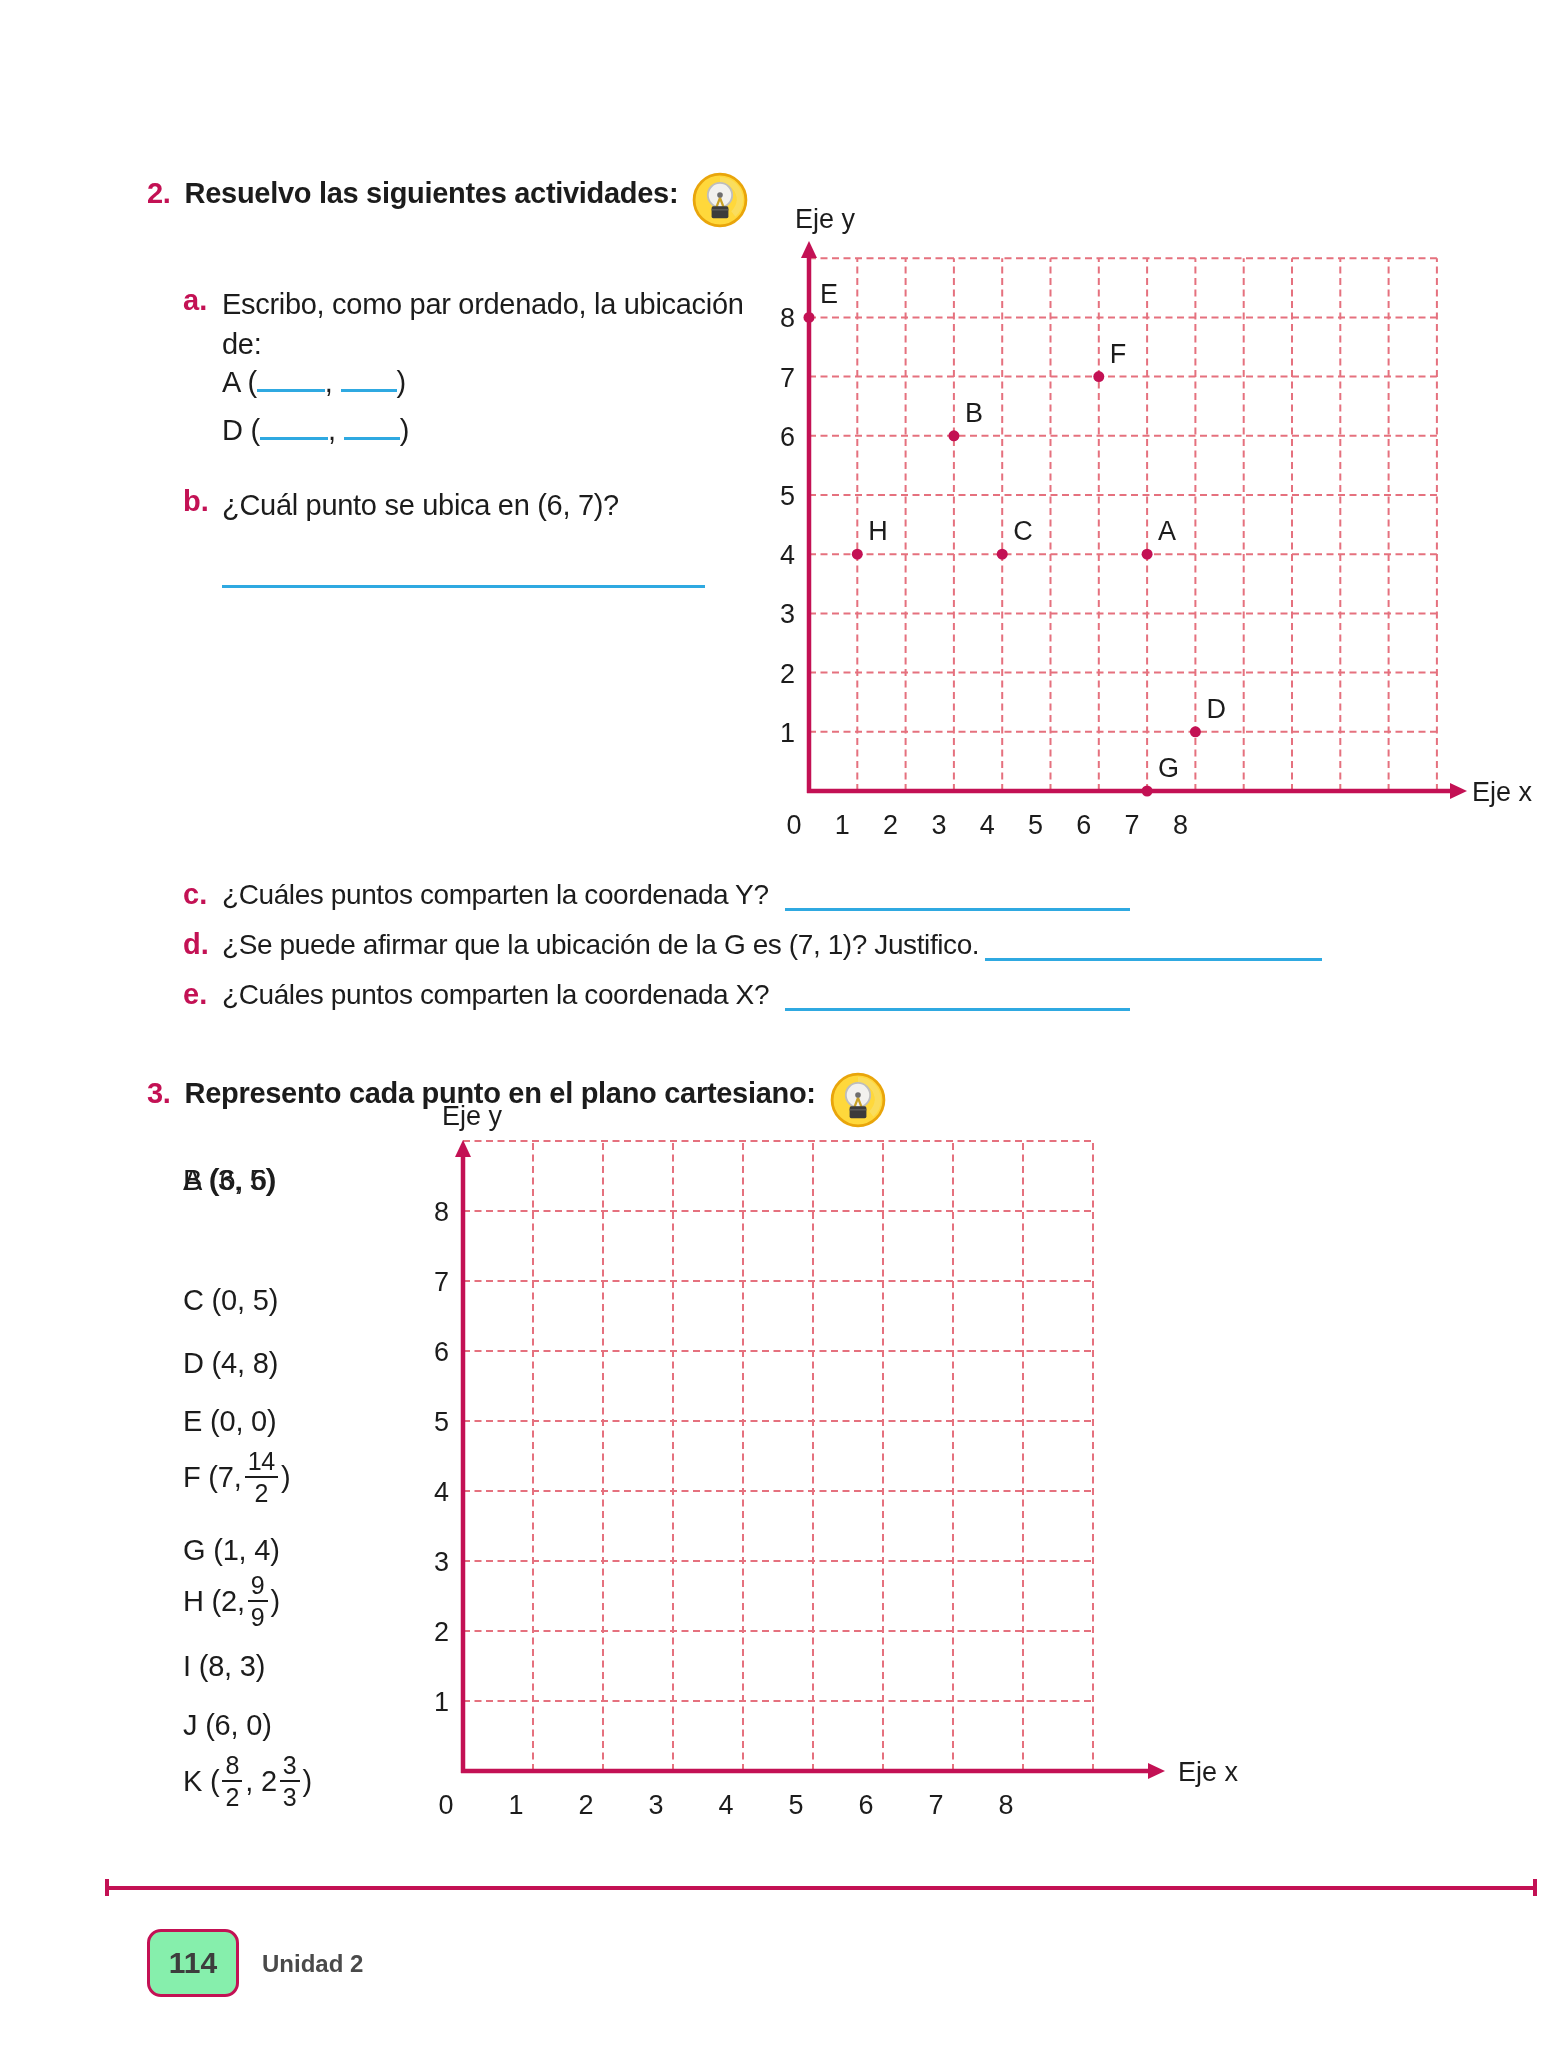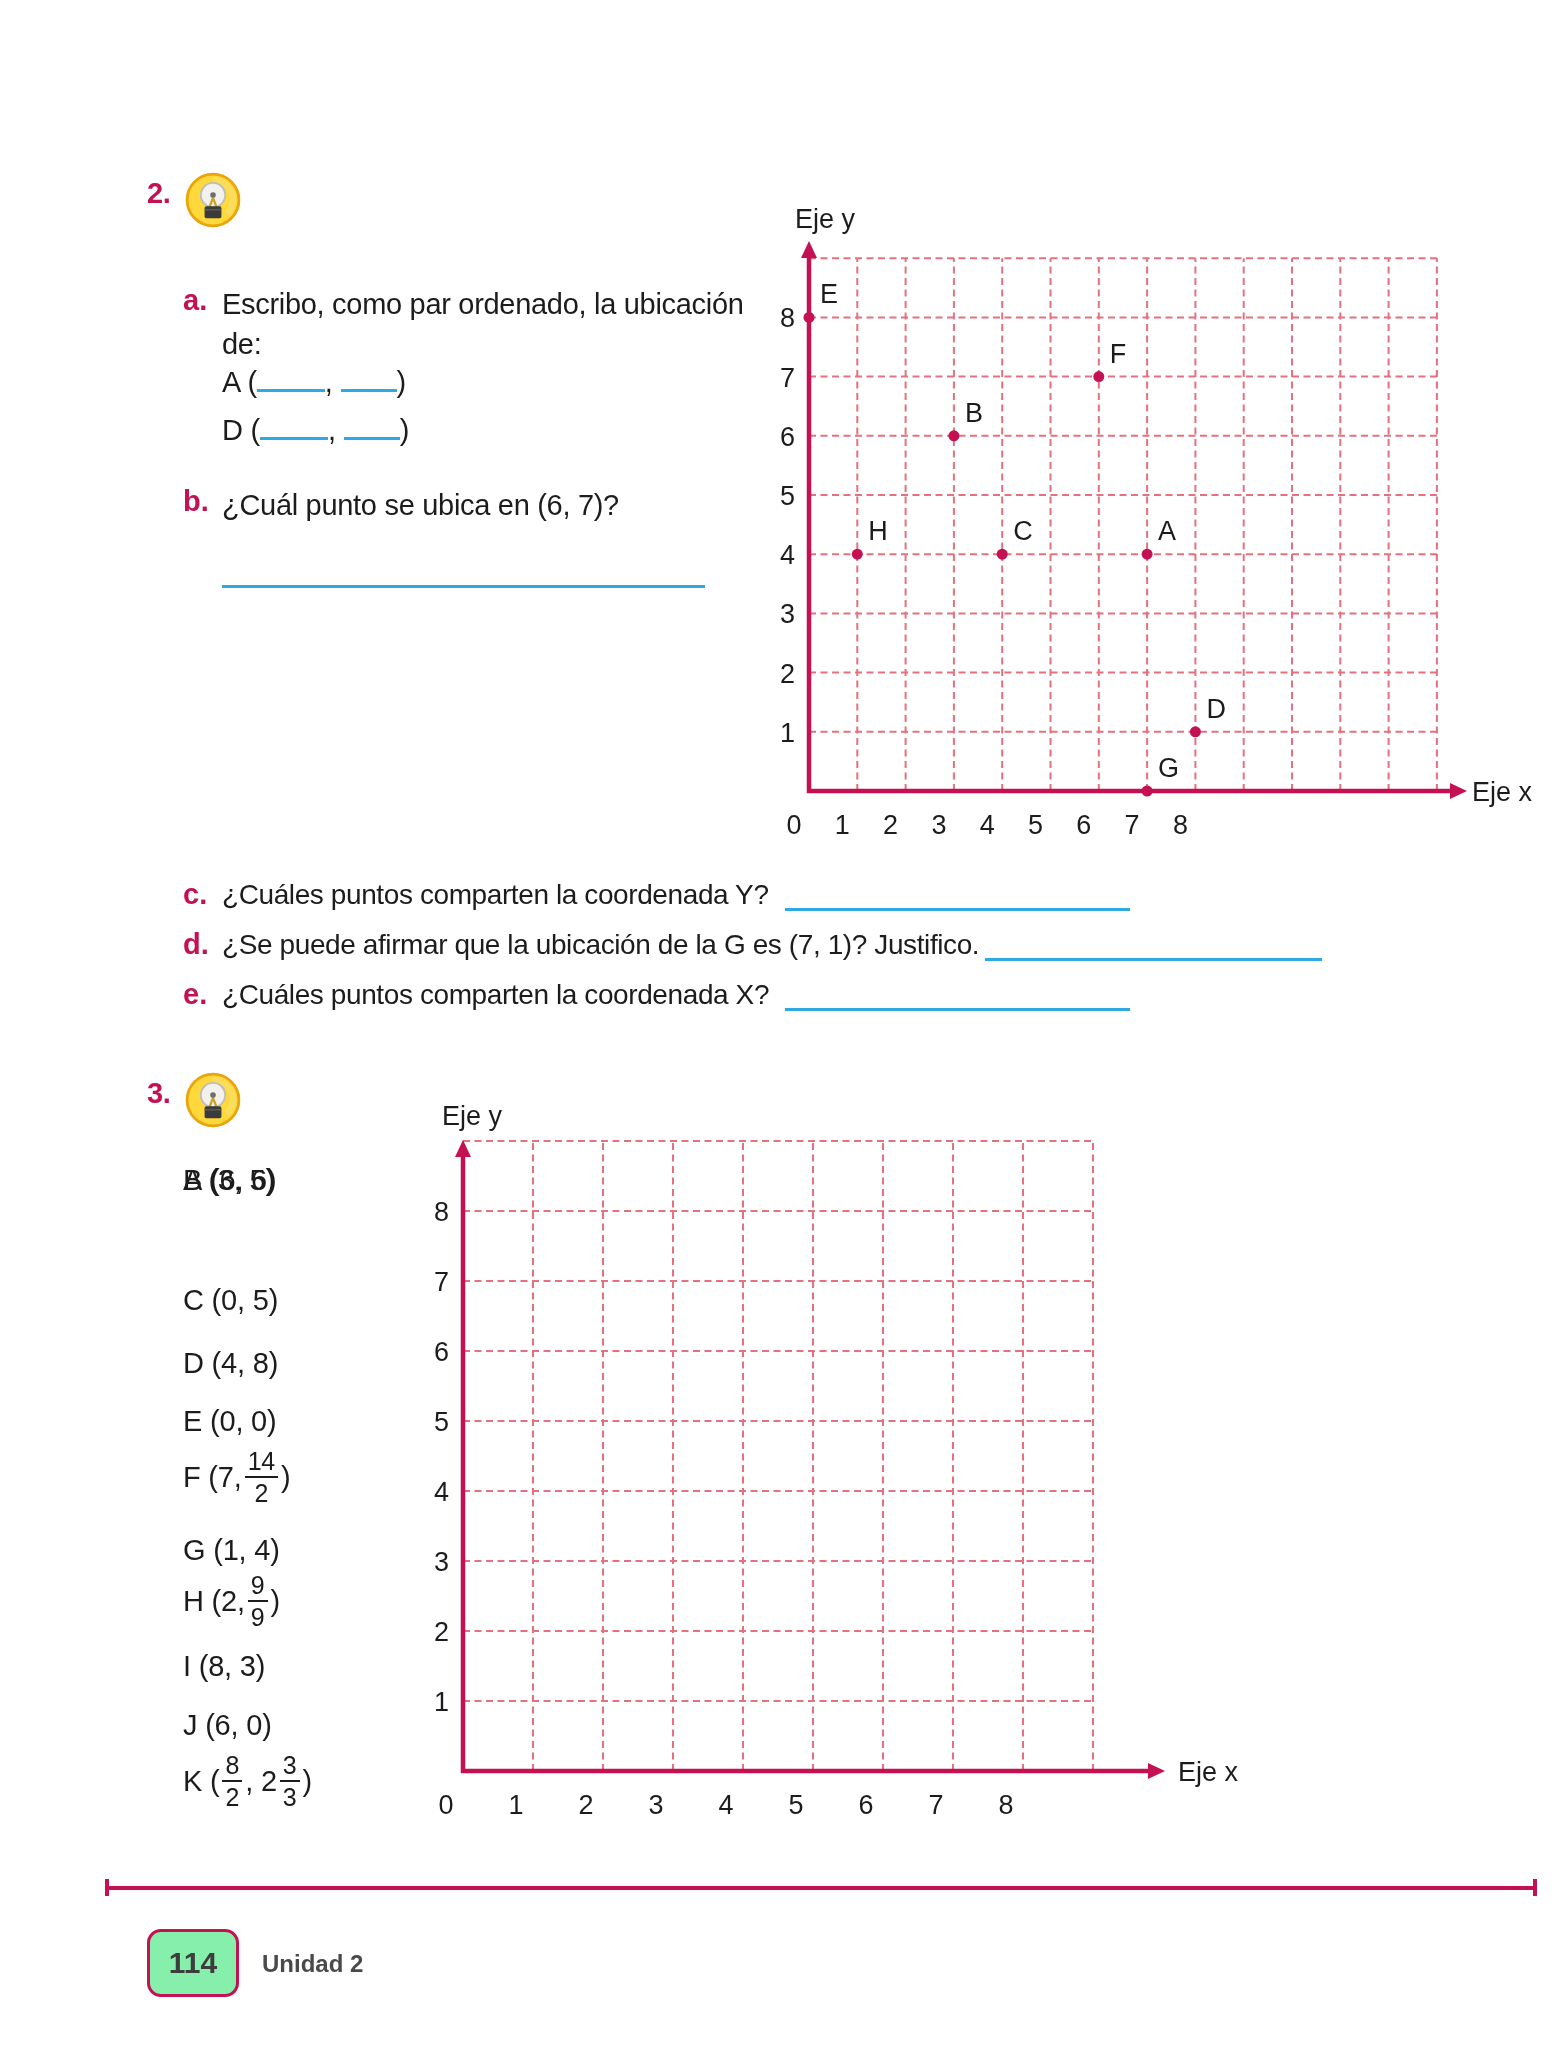--- a/index.html
+++ b/index.html
@@ -37,20 +37,21 @@
     font-size:30px;font-weight:700;color:#3D3D3D;background:#86efac;
   }
   .unitlabel{position:absolute;left:262px;top:1950px;font-size:24px;font-weight:700;color:var(--fgray);}
   svg text{font-family:"Liberation Sans", sans-serif;}
 </style>
 </head>
 <body>
 
 <div class="abs heading" style="left:147px;top:158px;">
   <span class="num">2.</span>
+  <span>Resuelvo las siguientes actividades:</span>
   <svg class="bulb" style="margin-top:14px;" viewBox="0 0 40 40">
     <circle cx="20" cy="20" r="18.5" fill="#FFD83B" stroke="#E9A50B" stroke-width="2"></circle>
     <path d="M20 3.5 A16.5 16.5 0 0 1 36.5 20 A16.5 16.5 0 0 1 31 32 L28 28 A12 12 0 0 0 32 20 A12 12 0 0 0 20 8 Z" fill="#F6E27A" opacity="0.55"></path>
     <circle cx="20" cy="16.5" r="8.7" fill="#F2F1EE" stroke="#BDBDBD" stroke-width="1.3"></circle>
     <circle cx="20" cy="16.5" r="2" fill="#6E6E6E"></circle>
     <path d="M20 18.5 L17.5 25 M20 18.5 L22.5 25" stroke="#C9A227" stroke-width="1.6" fill="none"></path>
     <rect x="14" y="24.5" width="12" height="8.5" rx="1.2" fill="#3B3B3B"></rect>
     <line x1="14" y1="27" x2="26" y2="27" stroke="#5c5c5c" stroke-width="1"></line>
   </svg>
 </div>
@@ -140,20 +141,21 @@
 <span class="abs itemlabel" style="left:183px;top:928px;">d.</span>
 <div class="abs smalltext" style="left:222px;top:929px;">¿Se puede afirmar que la ubicación de la G es (7, 1)? Justifico.</div>
 <div class="blue-line" style="left:985px;top:958px;width:337px;"></div>
 
 <span class="abs itemlabel" style="left:183px;top:978px;">e.</span>
 <div class="abs smalltext" style="left:222px;top:979px;">¿Cuáles puntos comparten la coordenada X?</div>
 <div class="blue-line" style="left:785px;top:1008px;width:345px;"></div>
 
 <div class="abs heading" style="left:147px;top:1058px;">
   <span class="num">3.</span>
+  <span>Represento cada punto en el plano cartesiano:</span>
   <svg class="bulb" style="margin-top:14px;" viewBox="0 0 40 40">
     <circle cx="20" cy="20" r="18.5" fill="#FFD83B" stroke="#E9A50B" stroke-width="2"></circle>
     <path d="M20 3.5 A16.5 16.5 0 0 1 36.5 20 A16.5 16.5 0 0 1 31 32 L28 28 A12 12 0 0 0 32 20 A12 12 0 0 0 20 8 Z" fill="#F6E27A" opacity="0.55"></path>
     <circle cx="20" cy="16.5" r="8.7" fill="#F2F1EE" stroke="#BDBDBD" stroke-width="1.3"></circle>
     <circle cx="20" cy="16.5" r="2" fill="#6E6E6E"></circle>
     <path d="M20 18.5 L17.5 25 M20 18.5 L22.5 25" stroke="#C9A227" stroke-width="1.6" fill="none"></path>
     <rect x="14" y="24.5" width="12" height="8.5" rx="1.2" fill="#3B3B3B"></rect>
     <line x1="14" y1="27" x2="26" y2="27" stroke="#5c5c5c" stroke-width="1"></line>
   </svg>
 </div>

